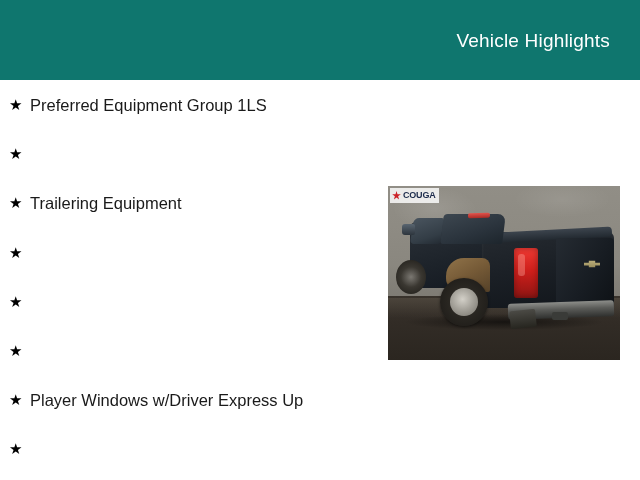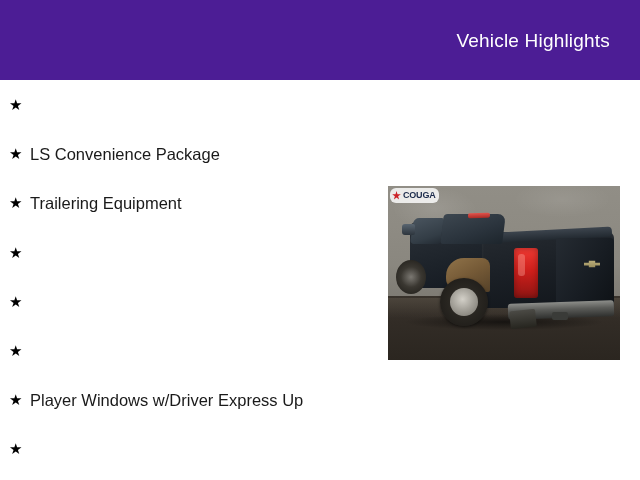--- a/index.html
+++ b/index.html
@@ -16,21 +16,21 @@
     background: #ffffff;
   }
 
   
   #header-bar {
     position: absolute;
     left: 0;
     top: 0;
     width: 640px;
     height: 80px;
-    background: #4c1d95;
+    background: #0f766e;
   }
   #header-title {
     position: absolute;
     right: 30px;
     top: 29px;
     color: #ffffff;
     font-size: 19px;
     line-height: 24px;
     font-weight: 400;
     letter-spacing: 0.2px;
@@ -260,21 +260,21 @@
   
   .photo-watermark {
     position: absolute;
     left: 2px; top: 2px;
     height: 13px;
     display: flex;
     align-items: center;
     gap: 2px;
     padding: 1px 3px 1px 2px;
     background: rgba(255,255,255,0.82);
-    border-radius: 6px;
+    border-radius: 0;
     overflow: hidden;
     max-width: 56px;
   }
   .watermark-mark {
     width: 9px;
     height: 9px;
     flex: 0 0 auto;
     background: #cc2027;
     clip-path: polygon(50% 0%, 61% 35%, 98% 35%, 68% 57%, 79% 95%, 50% 72%, 21% 95%, 32% 57%, 2% 35%, 39% 35%);
   }
@@ -290,24 +290,24 @@
 </head>
 <body>
 
 <div id="header-bar">
   <div id="header-title">Vehicle Highlights</div>
 </div>
 
 <ul id="highlights-list">
   <li class="highlight-item">
     <span class="star-icon">★</span>
-  </li>
-  <li class="highlight-item">
-    <span class="star-icon">★</span>
-    <span class="highlight-label">LS Convenience Package</span>
+    <span class="highlight-label">Preferred Equipment Group 1LS</span>
+  </li>
+  <li class="highlight-item">
+    <span class="star-icon">★</span>
   </li>
   <li class="highlight-item">
     <span class="star-icon">★</span>
     <span class="highlight-label">Trailering Equipment</span>
   </li>
   <li class="highlight-item">
     <span class="star-icon">★</span>
   </li>
   <li class="highlight-item">
     <span class="star-icon">★</span>

